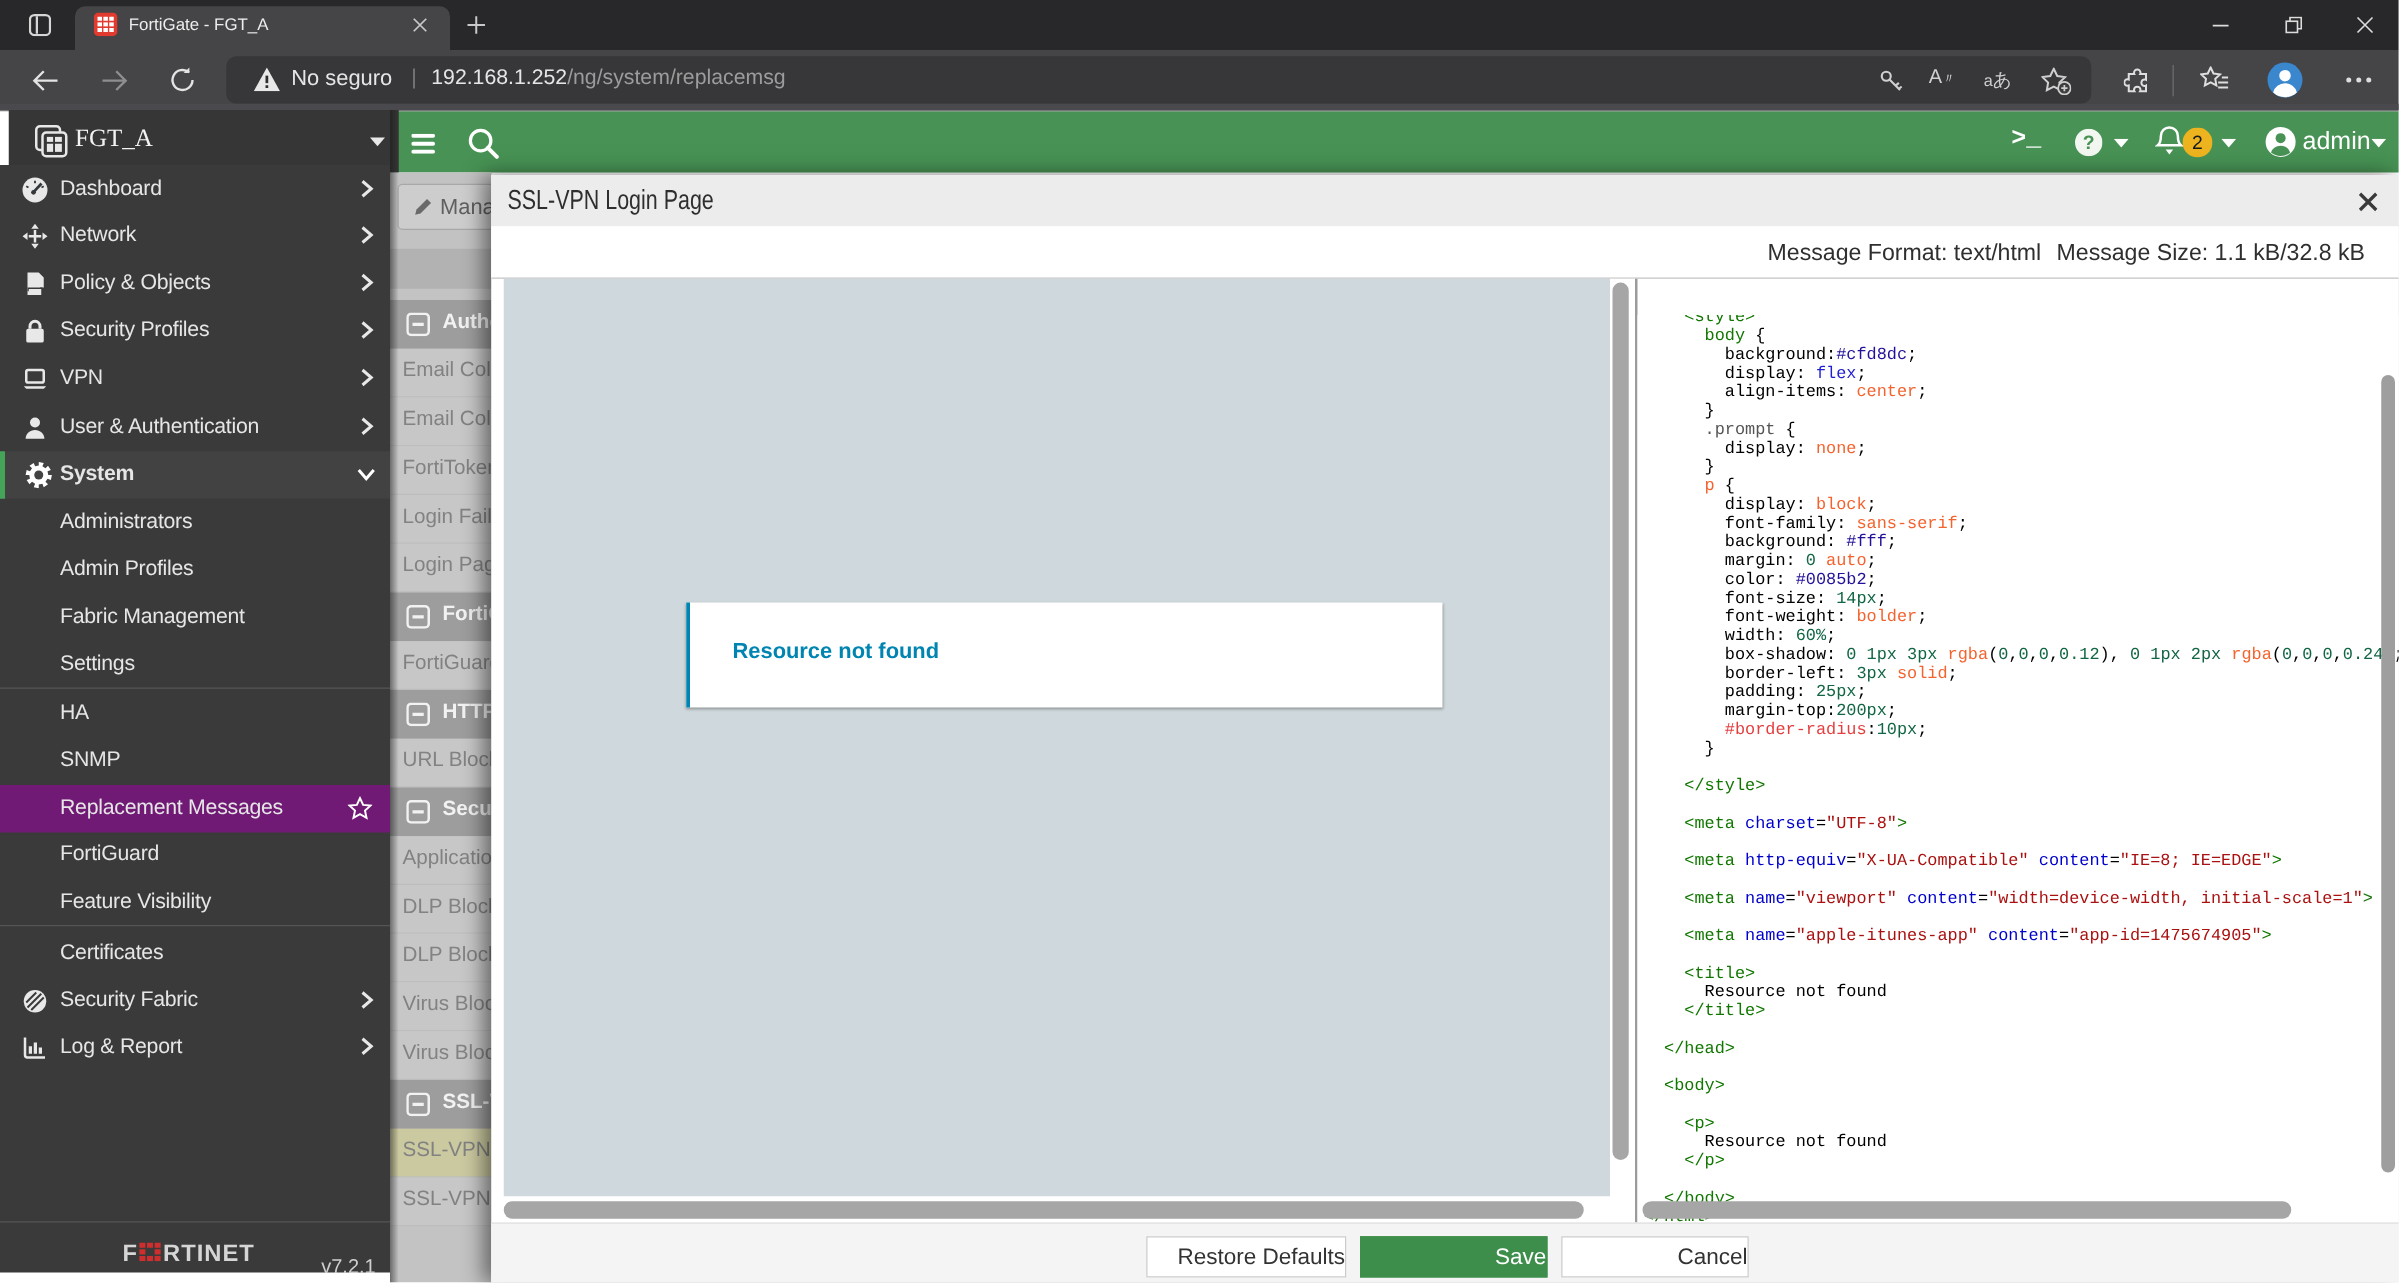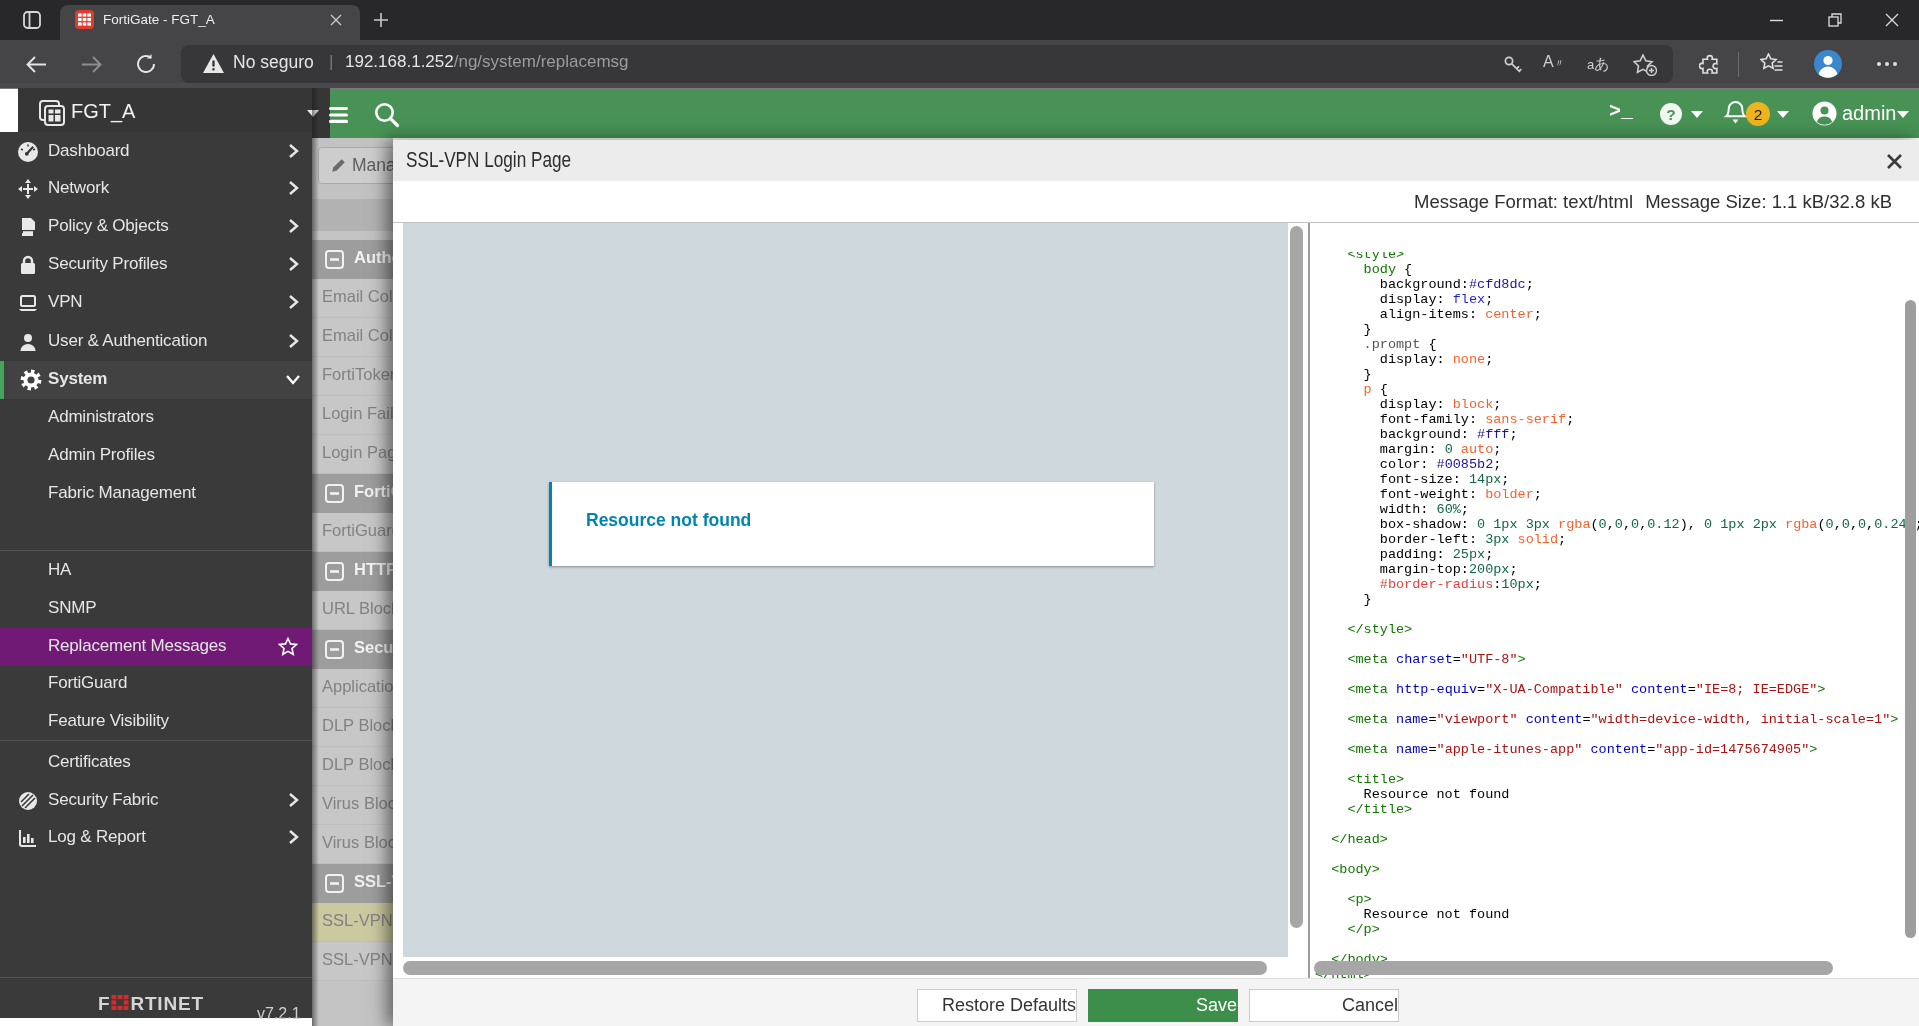--- a/index.html
+++ b/index.html
@@ -11,21 +11,21 @@
   
   #titlebar { left:0; top:0; width:1919px; height:40px; background:#28282a; }
   #tab { left:60px; top:5px; width:300px; height:35px; background:#454547;
     border-radius:8px 8px 0 0; }
   #tabtitle { left:103px; top:12px; color:#ededed; font-size:13.5px; }
   #navbar { left:0; top:40px; width:1919px; height:48px; background:#454547; }
   #pill { left:181px; top:45px; width:1492px; height:38px; background:#37373a; border-radius:8px; }
 
   
   #greenbar { left:312px; top:89px; width:1607px; height:49px; background:#479254; }
-  #fgtblock { left:18px; top:88px; width:312px; height:52px; background:#363636; }
+  #fgtblock { left:7px; top:88px; width:312px; height:52px; background:#363636;font-family:Liberation Serif, serif; }
 
   
   #sidebar { left:0; top:132px; width:312px; height:886px; background:#3a3a3a; }
   .mrow { position:absolute; left:0; width:312px; height:38px; color:#e6e6e6; font-size:17px; letter-spacing:-0.2px; }
   .mrow .lbl { position:absolute; left:48px; top:8px; white-space:nowrap; }
   .mrow .icon { position:absolute; left:17px; top:8px; width:22px; height:22px; }
   .mrow .car { position:absolute; right:10px; top:9px; width:18px; height:18px; }
   .sep { position:absolute; left:0; width:312px; height:1px; background:#555; }
 
   
@@ -289,20 +289,23 @@
       </div>
     <div class="mrow" style="top:267px">
         <span class="lbl">Administrators</span>
       </div>
     <div class="mrow" style="top:305px">
         <span class="lbl">Admin Profiles</span>
       </div>
     <div class="mrow" style="top:343px">
         <span class="lbl">Fabric Management</span>
       </div>
+    <div class="mrow" style="top:381px">
+        <span class="lbl">Settings</span>
+      </div>
     <div class="sep" style="top:418px"></div>
     <div class="mrow" style="top:420px">
         <span class="lbl">HA</span>
       </div>
     <div class="mrow" style="top:458px">
         <span class="lbl">SNMP</span>
       </div>
     <div class="mrow" style="top:496px;background:#701a75">
         <span class="lbl">Replacement Messages</span>
         <svg class="car" style="right:14px;top:9px;width:20px;height:20px" viewBox="0 0 20 20">

